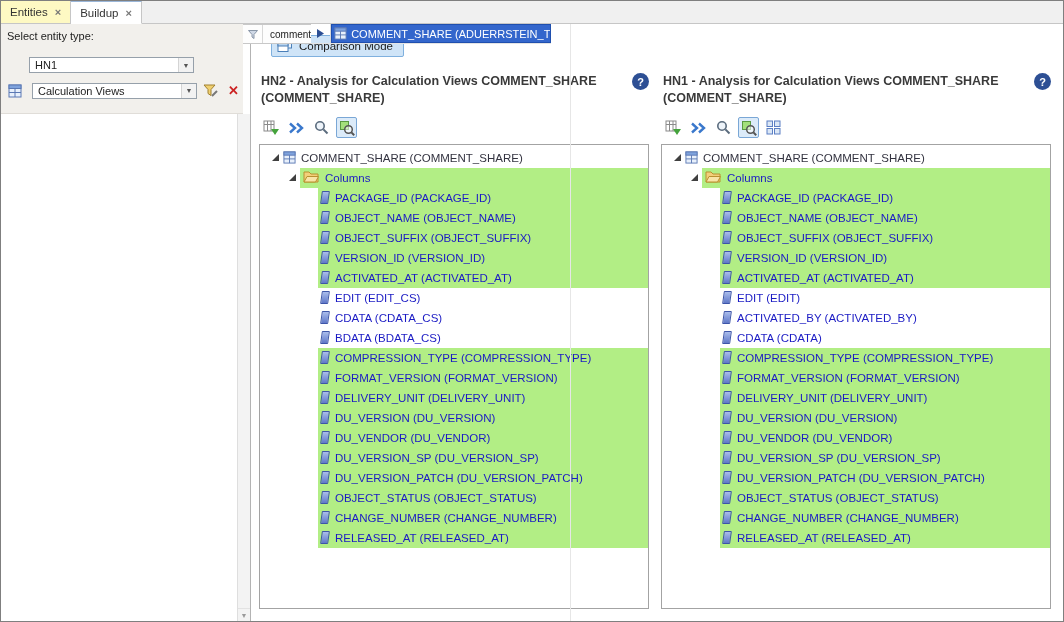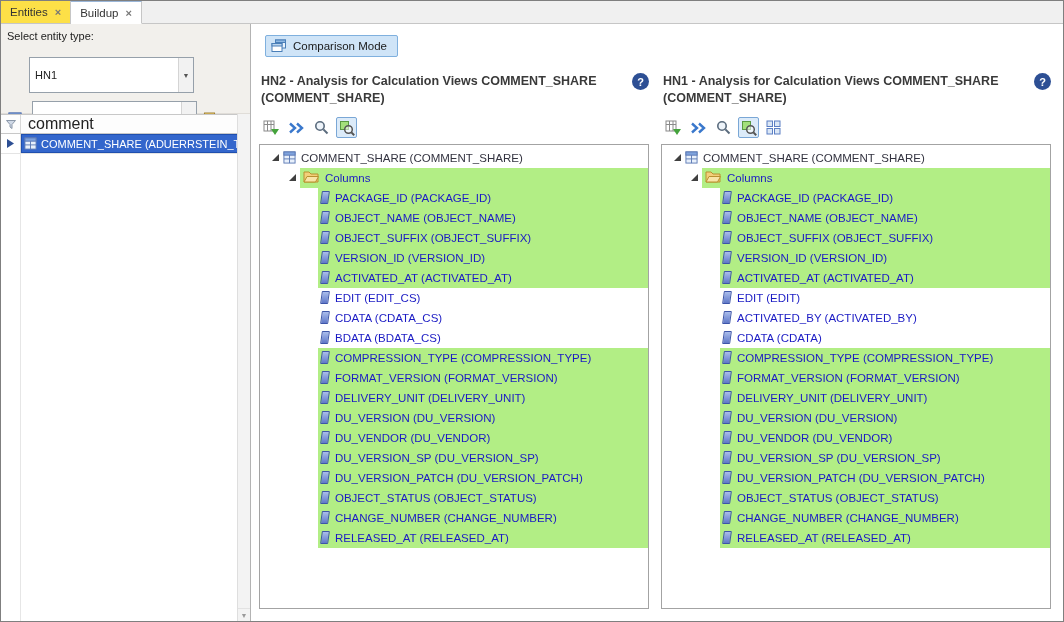--- a/index.html
+++ b/index.html
@@ -3,58 +3,58 @@
 <meta charset="utf-8">
 <style>
   * { box-sizing: border-box; margin: 0; padding: 0; }
   html, body { width: 1064px; height: 622px; overflow: hidden; }
   body { font-family: "Liberation Sans", sans-serif; background: #fff; }
   .app { width: 1064px; height: 622px; border: 1px solid #7f7f7f; display: flex; flex-direction: column; background: #fff; }
 
   
   .tabstrip { height: 23px; background: #f0f0f0; border-bottom: 1px solid #c6c6c6; display: flex; flex: none; }
   .tab { display: flex; align-items: center; gap: 7px; padding: 0 9px; font-size: 11.5px; color: #333;
-         background: #fde047; border-right: 1px solid #c6c6c6; cursor: default; }
+         background: #fef9c3; border-right: 1px solid #c6c6c6; cursor: default; }
   .tab.active { background: #fff; border-top: 1px solid #9ab6d8; margin-bottom: -1px; border-bottom: 1px solid #fff; }
   .tab .x { color: #777; font-size: 11px; font-weight: bold; }
 
   .row { flex: 1; display: flex; min-height: 0; }
 
   
   .sidebar { width: 250px; flex: none; background: #fff; border-right: 1px solid #b3b3b3; position: relative;
-             display: flex; flex-direction: column; }
+             display: flex; flex-direction: row; }
   .sidebar-top { height: 90px; background: #f2f0ec; border-bottom: 1px solid #e0ddd8; padding-top: 4px; }
   .select-label { font-size: 11px; color: #222; padding: 2px 6px 0 6px; }
-  .dd { height: 36px; background: #fff; border: 1px solid #96a0aa; display: flex; align-items: center; font-size: 11px; color: #222; }
+  .dd { height: 16px; background: #fff; border: 1px solid #96a0aa; display: flex; align-items: center; font-size: 11px; color: #222; }
   .dd-text { flex: 1; padding: 0 5px; white-space: nowrap; overflow: hidden; }
   .dd-arrow { width: 15px; height: 100%; display: flex; align-items: center; justify-content: center;
               color: #555; font-size: 7px; background: #f2f2f2; border-left: 1px solid #d4d4d4; }
   .dd-hn1 { width: 165px; margin: 15px 0 8px 28px; }
   .type-row { display: flex; align-items: center; margin-left: 4px; gap: 4px; }
   .dd-type { width: 165px; margin-left: 4px; }
   .tool-sm { width: 19px; height: 19px; display: flex; align-items: center; justify-content: center; }
   .x-glyph { color: #cc2222; font-weight: bold; font-size: 13px; }
 
   .tbl-header { height: 20px; display: flex; border-top: 1px solid #c8c8c8; border-bottom: 1px solid #c8c8c8; background: #fdfdfd; }
   .tbl-gutter { width: 20px; flex: none; border-right: 1px solid #d8d8d8; display: flex; align-items: center; justify-content: center; }
-  .tbl-col { flex: 1; font-size: 16px; color: #222; display: flex; align-items: center; padding-left: 7px; }
+  .tbl-col { flex: 1; font-size: 10px; color: #222; display: flex; align-items: center; padding-left: 7px; }
   .tbl-row { height: 20px; display: flex; border-bottom: 1px solid #e4e4e4; }
   .tbl-cell-selected { flex: 1; background: #3366cc; color: #fff; font-size: 11px; display: flex; align-items: center;
                        gap: 4px; padding-left: 2px; white-space: nowrap; overflow: hidden; border: 1px solid #1f4fae; }
   .tbl-rest { flex: 1; display: flex; }
   .rest-gutter { width: 20px; flex: none; border-right: 1px solid #e6e6e6; }
 
   .scrollbar { position: absolute; top: 90px; right: 0; bottom: 0; width: 13px; background: #f3f3f3; border-left: 1px solid #dedede; }
   .sb-btn { position: absolute; bottom: 0; left: 0; width: 12px; height: 13px; background: #f3f3f3;
             display: flex; align-items: center; justify-content: center; font-size: 7px; color: #9a9a9a; border-top: 1px solid #e2e2e2; }
 
   
   .main { flex: 1; background: #fff; padding: 9px 10px 12px 8px; display: flex; flex-direction: column; min-width: 0; }
   .cmp-btn { width: fit-content; display: flex; align-items: center; gap: 6px; background: #cfe4f7;
-             border: 1px solid #7fb0de; border-radius: 2px; padding: 2px 10px 2px 5px; font-size: 11.5px; color: #1a1a1a; margin: 2px 0 14px 6px; height: 22px; }
+             border: 1px solid #7fb0de; border-radius: 2px; padding: 2px 10px 2px 5px; font-size: 11.5px; color: #1a1a1a; margin: 2px 0 14px 12px; height: 22px; }
   .panels { flex: 1; display: flex; gap: 12px; min-height: 0; }
   .panel { width: 390px; flex: none; display: flex; flex-direction: column; min-height: 0; }
   .panel-head { display: flex; justify-content: space-between; align-items: flex-start; margin: 2px 0 10px 2px; }
   .panel-title { font-weight: bold; font-size: 12.5px; color: #3a3a3a; width: 338px; line-height: 1.35; }
   .help { width: 17px; height: 17px; border-radius: 50%; background: #2d4f94; color: #fff; font-weight: bold;
           font-size: 11px; display: flex; align-items: center; justify-content: center; flex: none; }
   .icons { display: flex; gap: 4px; align-items: center; margin: 0 0 5px 2px; height: 22px; }
   .icon-btn { width: 21px; height: 21px; display: flex; align-items: center; justify-content: center; border: 1px solid transparent; }
   .icon-btn.pressed { border: 1px solid #7aa7d6; background: #dcebf9; border-radius: 2px; }
 

